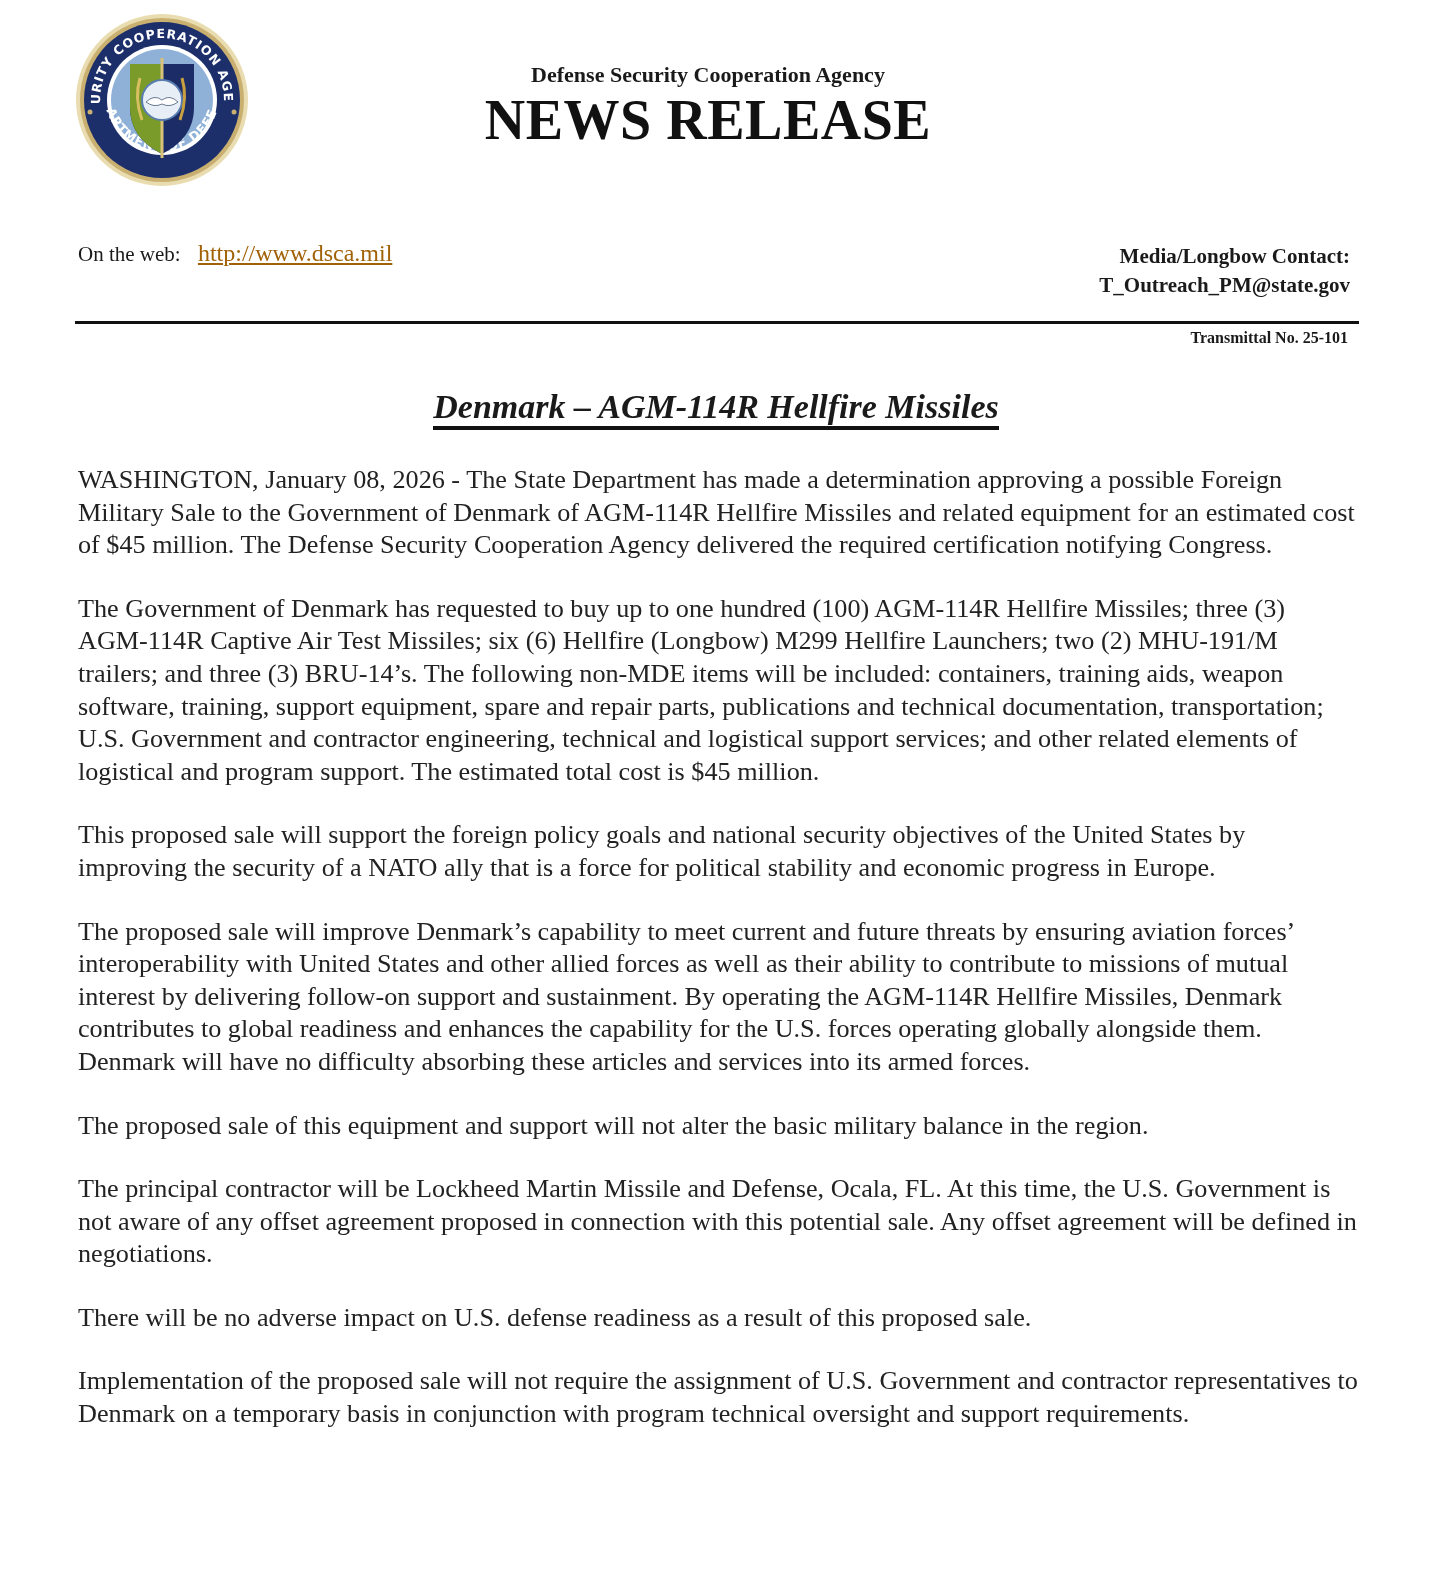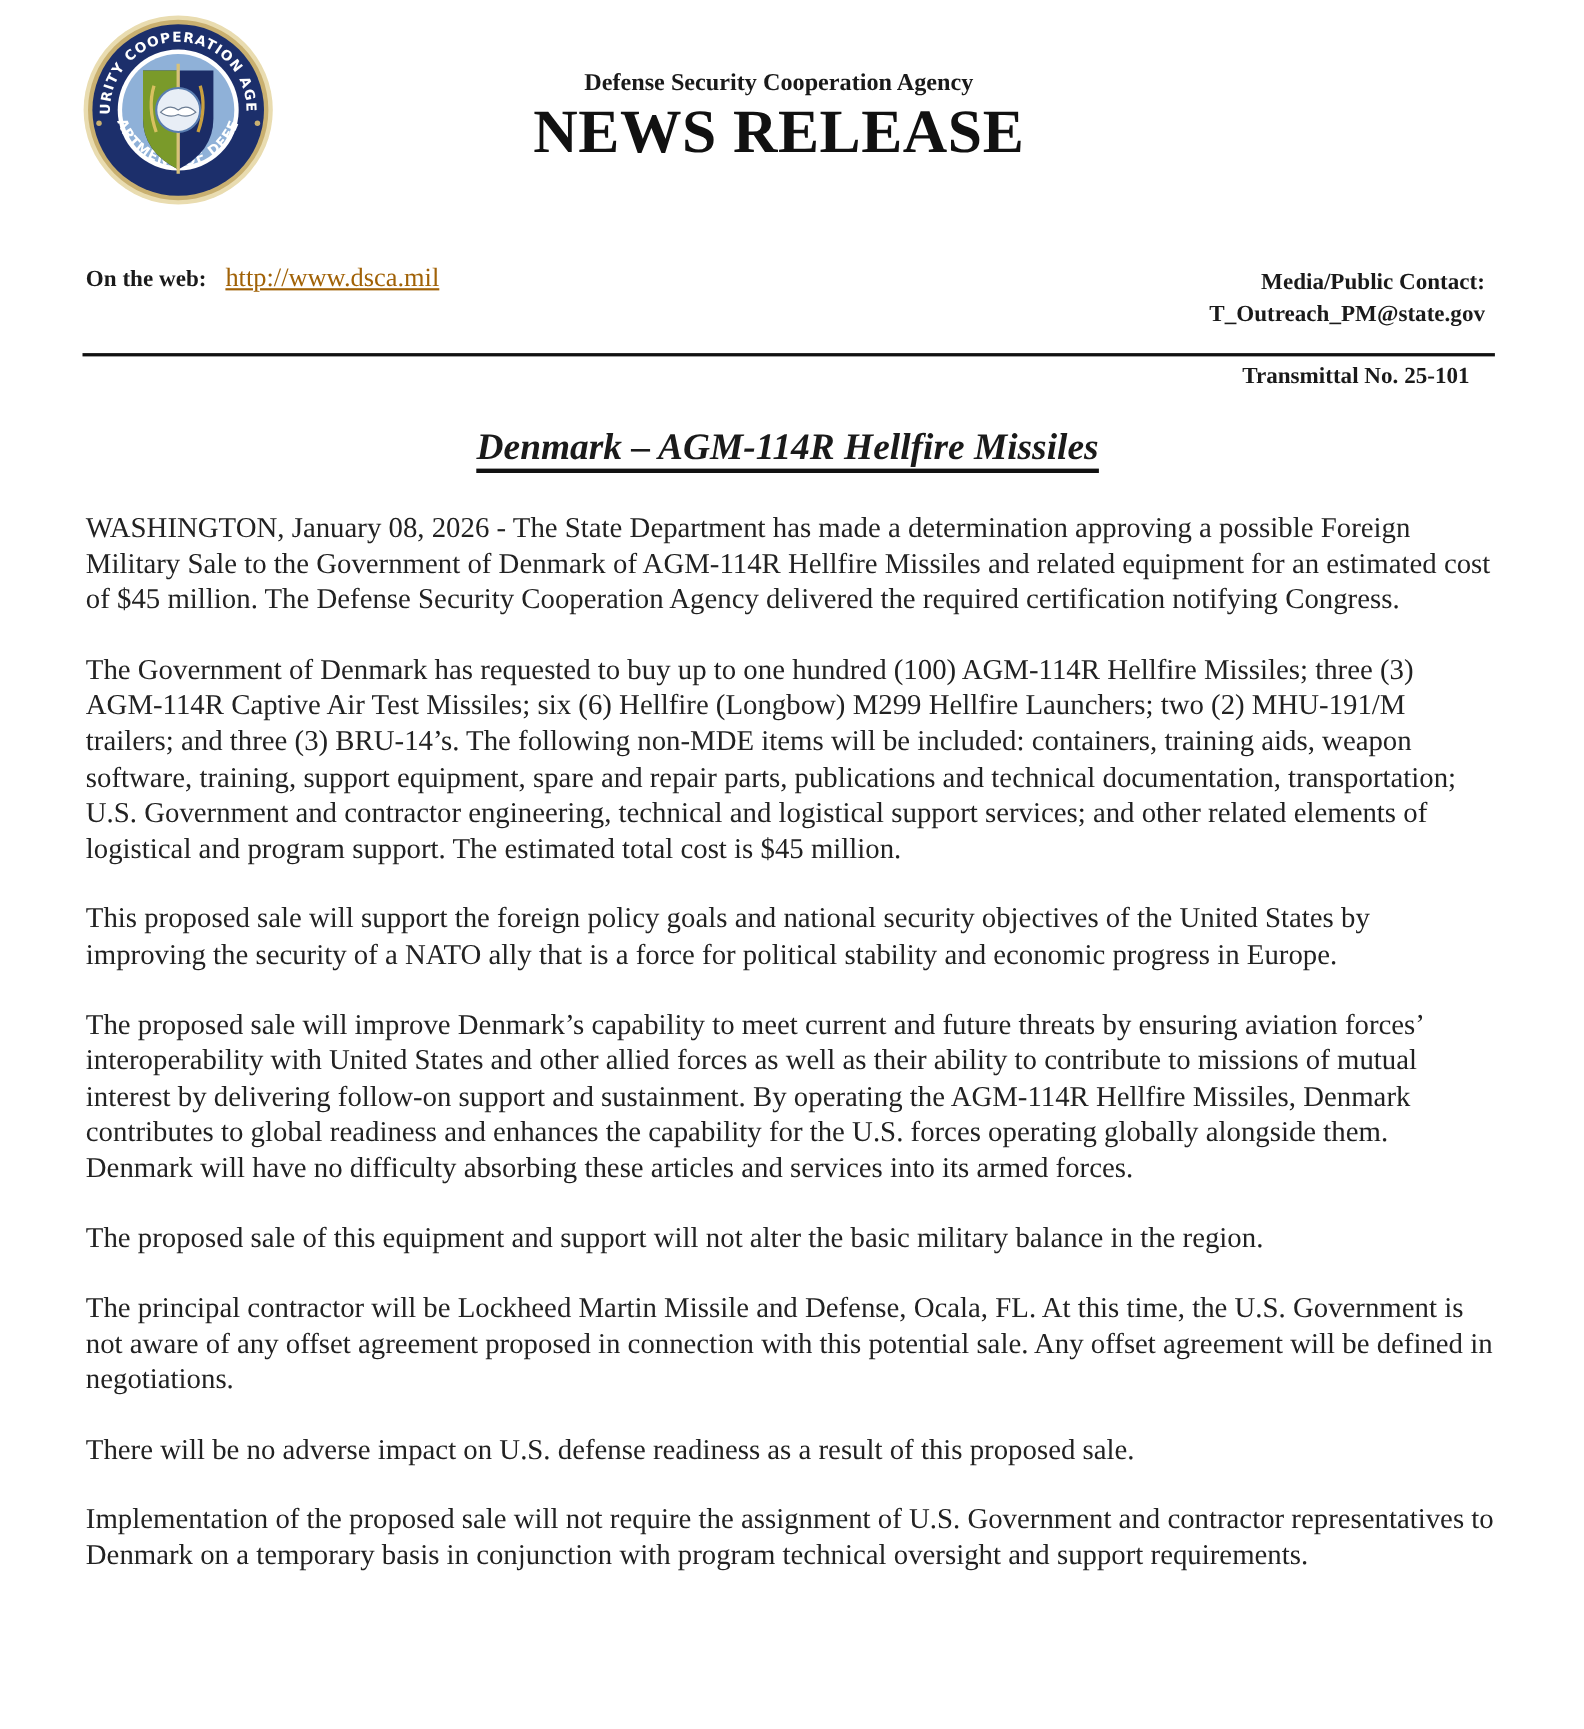--- a/index.html
+++ b/index.html
@@ -40,21 +40,21 @@
       letter-spacing: 0.5px;
       color: #111;
     }
     .web-line {
       position: absolute;
       left: 78px;
       top: 240px;
       font-size: 21px;
     }
     .web-label {
-      font-weight: bold;
+      font-weight: normal;
       margin-right: 12px;
       margin-top: 30px;
     }
     .web-link {
       color: #2a3f9a;
       text-decoration: underline;
       font-size: 24px;
     }
     .contact {
       position: absolute;
@@ -68,24 +68,24 @@
     .rule {
       position: absolute;
       left: 75px;
       width: 1284px;
       top: 321px;
       height: 3px;
       background: #111;
     }
     .transmittal {
       position: absolute;
-      right: 104px;
+      right: 92px;
       top: 329px;
       font-weight: bold;
-      font-size: 21px;
+      font-size: 16px;
       margin-left: 36px;
     }
     .headline {
       position: absolute;
       left: 0;
       width: 1432px;
       top: 388px;
       text-align: center;
       font-size: 34px;
       font-weight: bold;
@@ -144,21 +144,21 @@
 
 <div class="masthead agency">Defense Security Cooperation Agency</div>
 <div class="masthead news-release">NEWS RELEASE</div>
 
 <div class="web-line">
   <span class="web-label">On the web:</span>
   <a class="web-link" style="color: #a16207;">http://www.dsca.mil</a>
 </div>
 
 <div class="contact">
-  <div>Media/Public Contact:</div>
+  <div>Media/Longbow Contact:</div>
   <div>T_Outreach_PM@state.gov</div>
 </div>
 
 <div class="rule"></div>
 
 <div class="transmittal">Transmittal No. 25-101</div>
 
 <div class="headline">
   <span>Denmark – AGM-114R Hellfire Missiles</span>
 </div>

